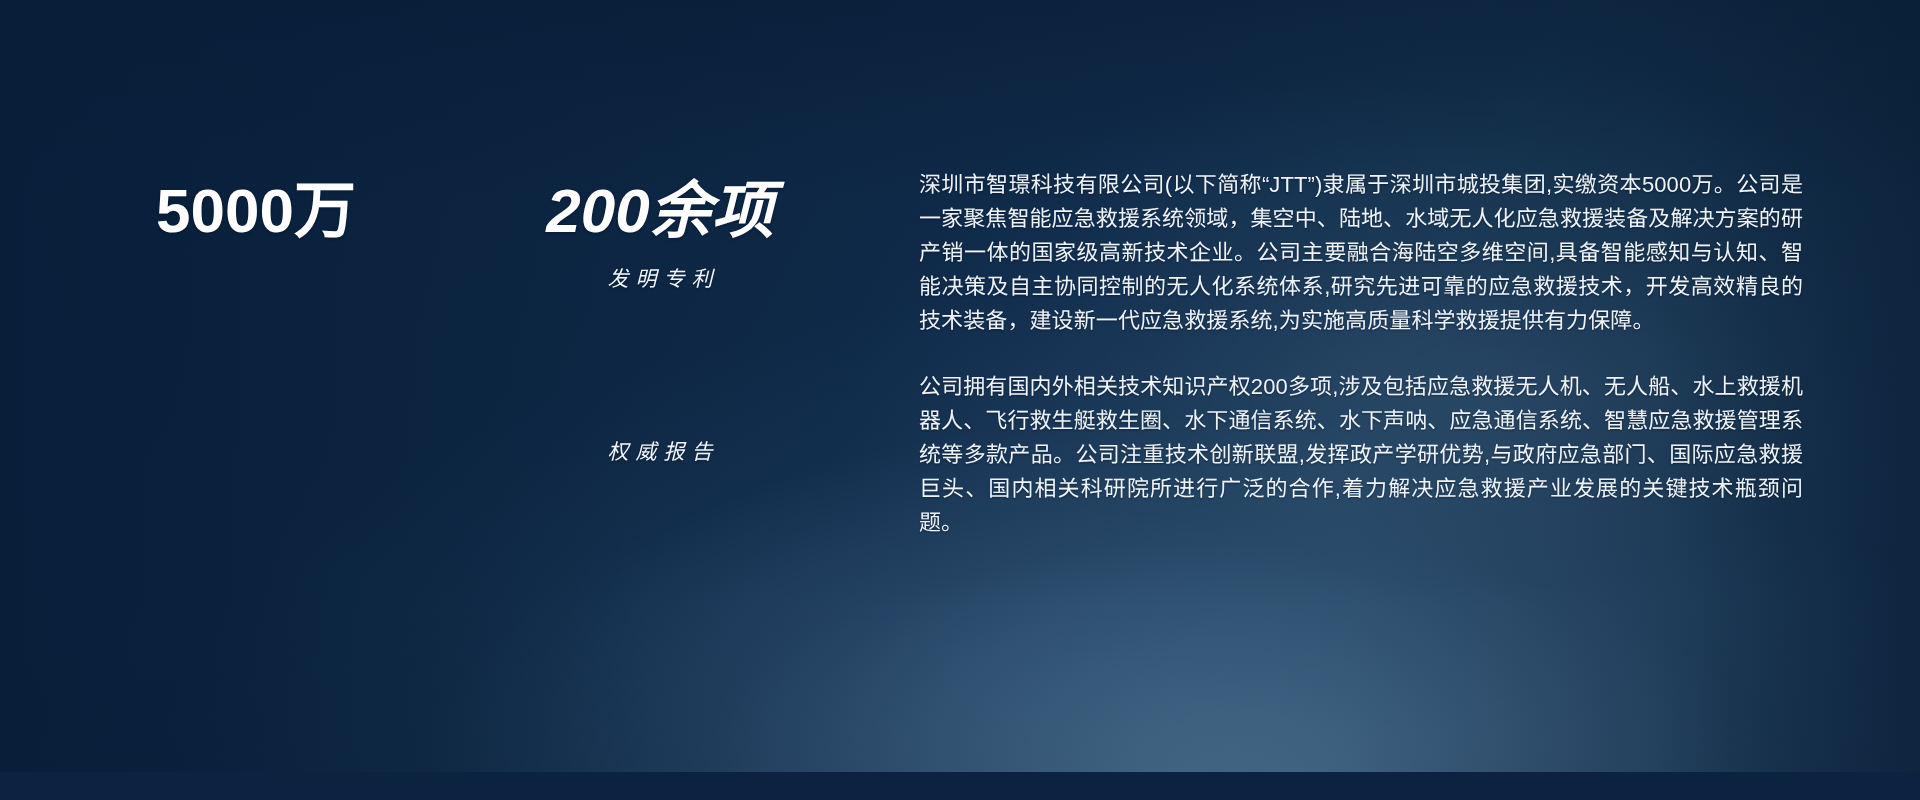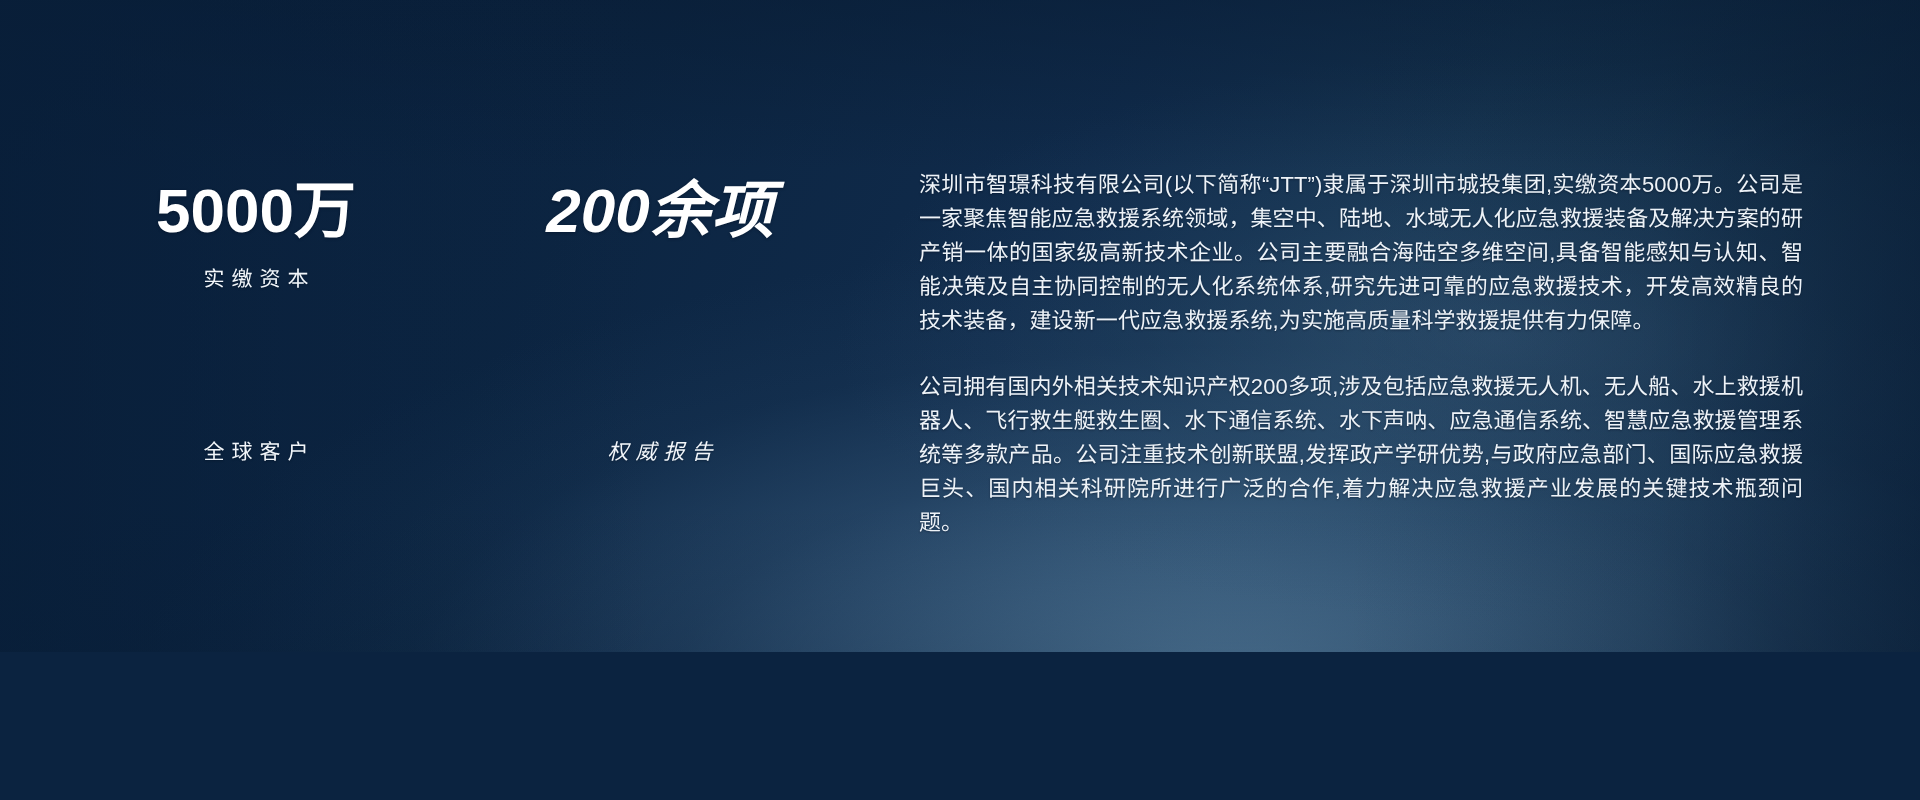--- a/index.html
+++ b/index.html
@@ -8,21 +8,21 @@
     padding: 0;
     background: #0b2340;
   }
   body {
     font-family: "Liberation Sans", "DejaVu Sans", sans-serif;
   }
 
   #slide {
     position: relative;
     width: 1920px;
-    height: 652px;
+    height: 772px;
     overflow: hidden;
     background-color: #0c2542;
     isolation: isolate;
   }
 
   
   .bg-base {
     position: absolute;
     inset: 0;
     background:
@@ -144,29 +144,28 @@
   <div class="bg-glow"></div>
   <div class="bg-glow2"></div>
   <div class="bg-vignette"></div>
 
   <div class="content">
 
     <div class="stats">
 
       <div class="stat col1 row1">
         <div class="stat-value">5000万</div>
-        <div class="stat-label">实缴资本</div>
       </div>
 
       <div class="stat col3 row1">
         <div class="stat-value">200余项</div>
+        <div class="stat-label">发明专利</div>
       </div>
 
       <div class="stat col1 row3">
-        <div class="stat-label">全球客户</div>
       </div>
 
       <div class="stat col3 row3">
         <div class="stat-label">权威报告</div>
       </div>
 
     </div>
 
     <div class="description">
       <p class="para">深圳市智璟科技有限公司(以下简称“JTT”)隶属于深圳市城投集团,实缴资本5000万。公司是一家聚焦智能应急救援系统领域，集空中、陆地、水域无人化应急救援装备及解决方案的研产销一体的国家级高新技术企业。公司主要融合海陆空多维空间,具备智能感知与认知、智能决策及自主协同控制的无人化系统体系,研究先进可靠的应急救援技术，开发高效精良的技术装备，建设新一代应急救援系统,为实施高质量科学救援提供有力保障。</p>

